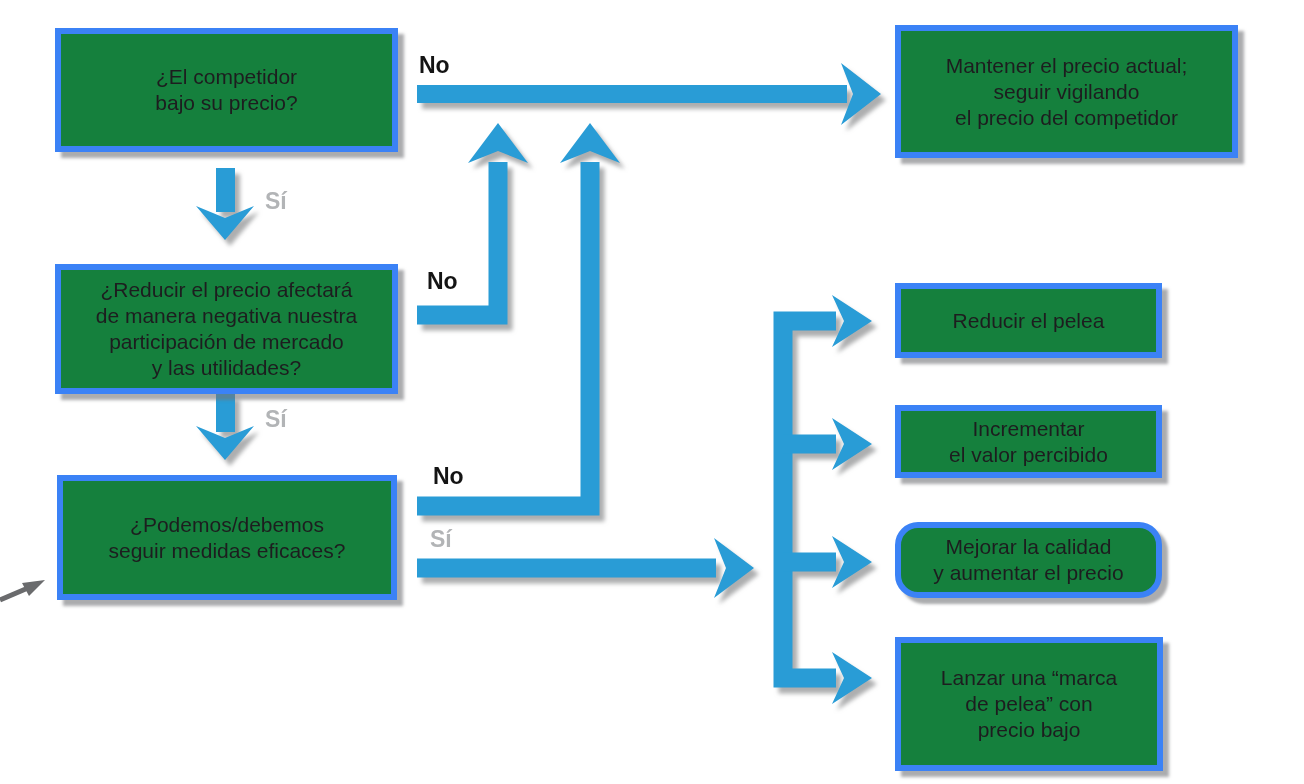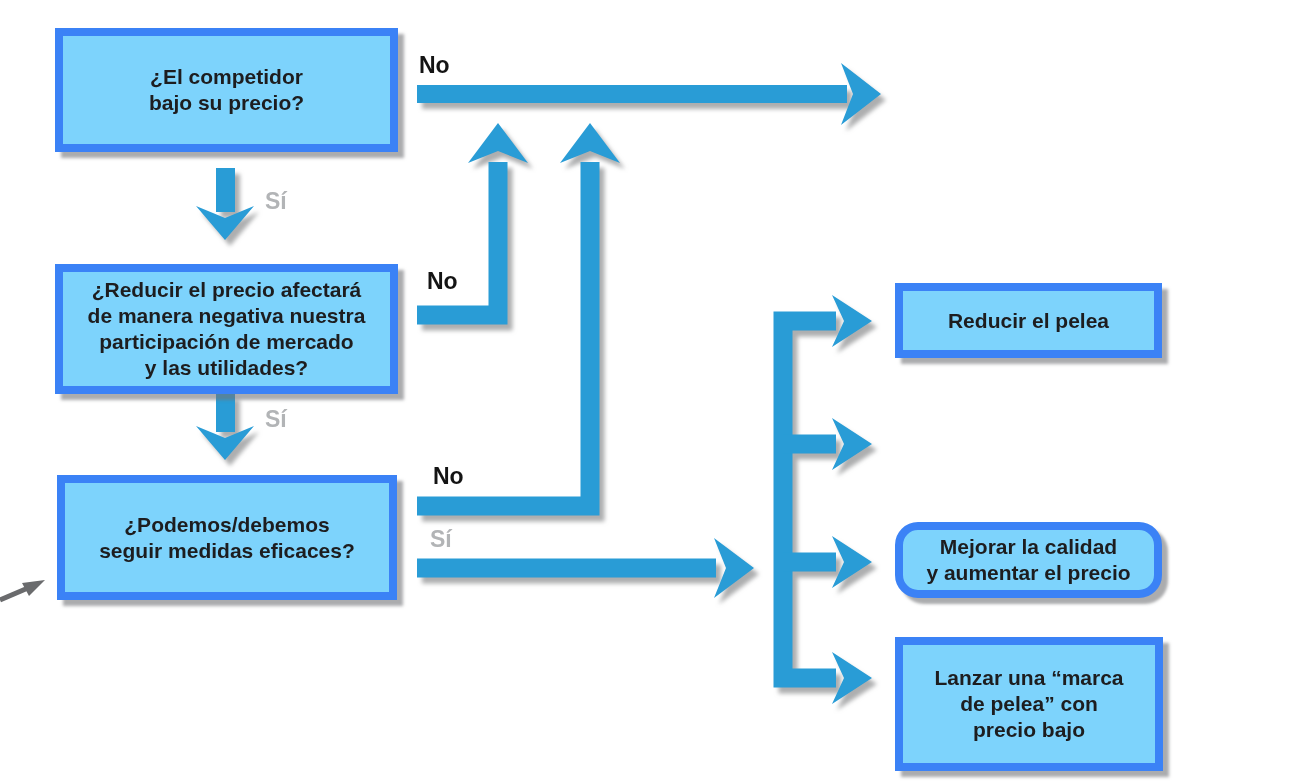--- a/index.html
+++ b/index.html
@@ -19,32 +19,31 @@
     position: absolute;
     left: 0; top: 0;
     width: 1304px;
     height: 784px;
   }
   .arrow-shadow {
     filter: drop-shadow(5px 6px 2px rgba(105,107,110,0.55));
   }
   .box {
     position: absolute;
-    background: #7dd3fc;
-    border: 8px solid #3b82f6;
+    background: #15803d;
+    border: 6px solid #3b82f6;
     box-shadow: 6px 6px 3px rgba(115,117,120,0.6);
     display: flex;
     align-items: center;
     justify-content: center;
     text-align: center;
     box-sizing: border-box;
     color: #1d1d1f;
     font-size: 21px;
     line-height: 26px;
-    font-weight: bold;
   }
   .box .txt {
     white-space: pre-line;
     padding: 2px 6px;
   }
   .lbl {
     position: absolute;
     font-weight: bold;
     font-size: 23px;
     line-height: 23px;
@@ -136,25 +135,34 @@
 de manera negativa nuestra
 participación de mercado
 y las utilidades?</span>
   </div>
 
   <div class="box" id="node-q3">
     <span class="txt">¿Podemos/debemos
 seguir medidas eficaces?</span>
   </div>
 
+  <div class="box" id="node-keep">
+    <span class="txt">Mantener el precio actual;
+seguir vigilando
+el precio del competidor</span>
+  </div>
 
   <div class="box" id="node-a1">
     <span class="txt">Reducir el pelea</span>
   </div>
 
+  <div class="box" id="node-a2">
+    <span class="txt">Incrementar
+el valor percibido</span>
+  </div>
 
   <div class="box" id="node-a3">
     <span class="txt">Mejorar la calidad
 y aumentar el precio</span>
   </div>
 
   <div class="box" id="node-a4">
     <span class="txt">Lanzar una “marca
 de pelea” con
 precio bajo</span>

